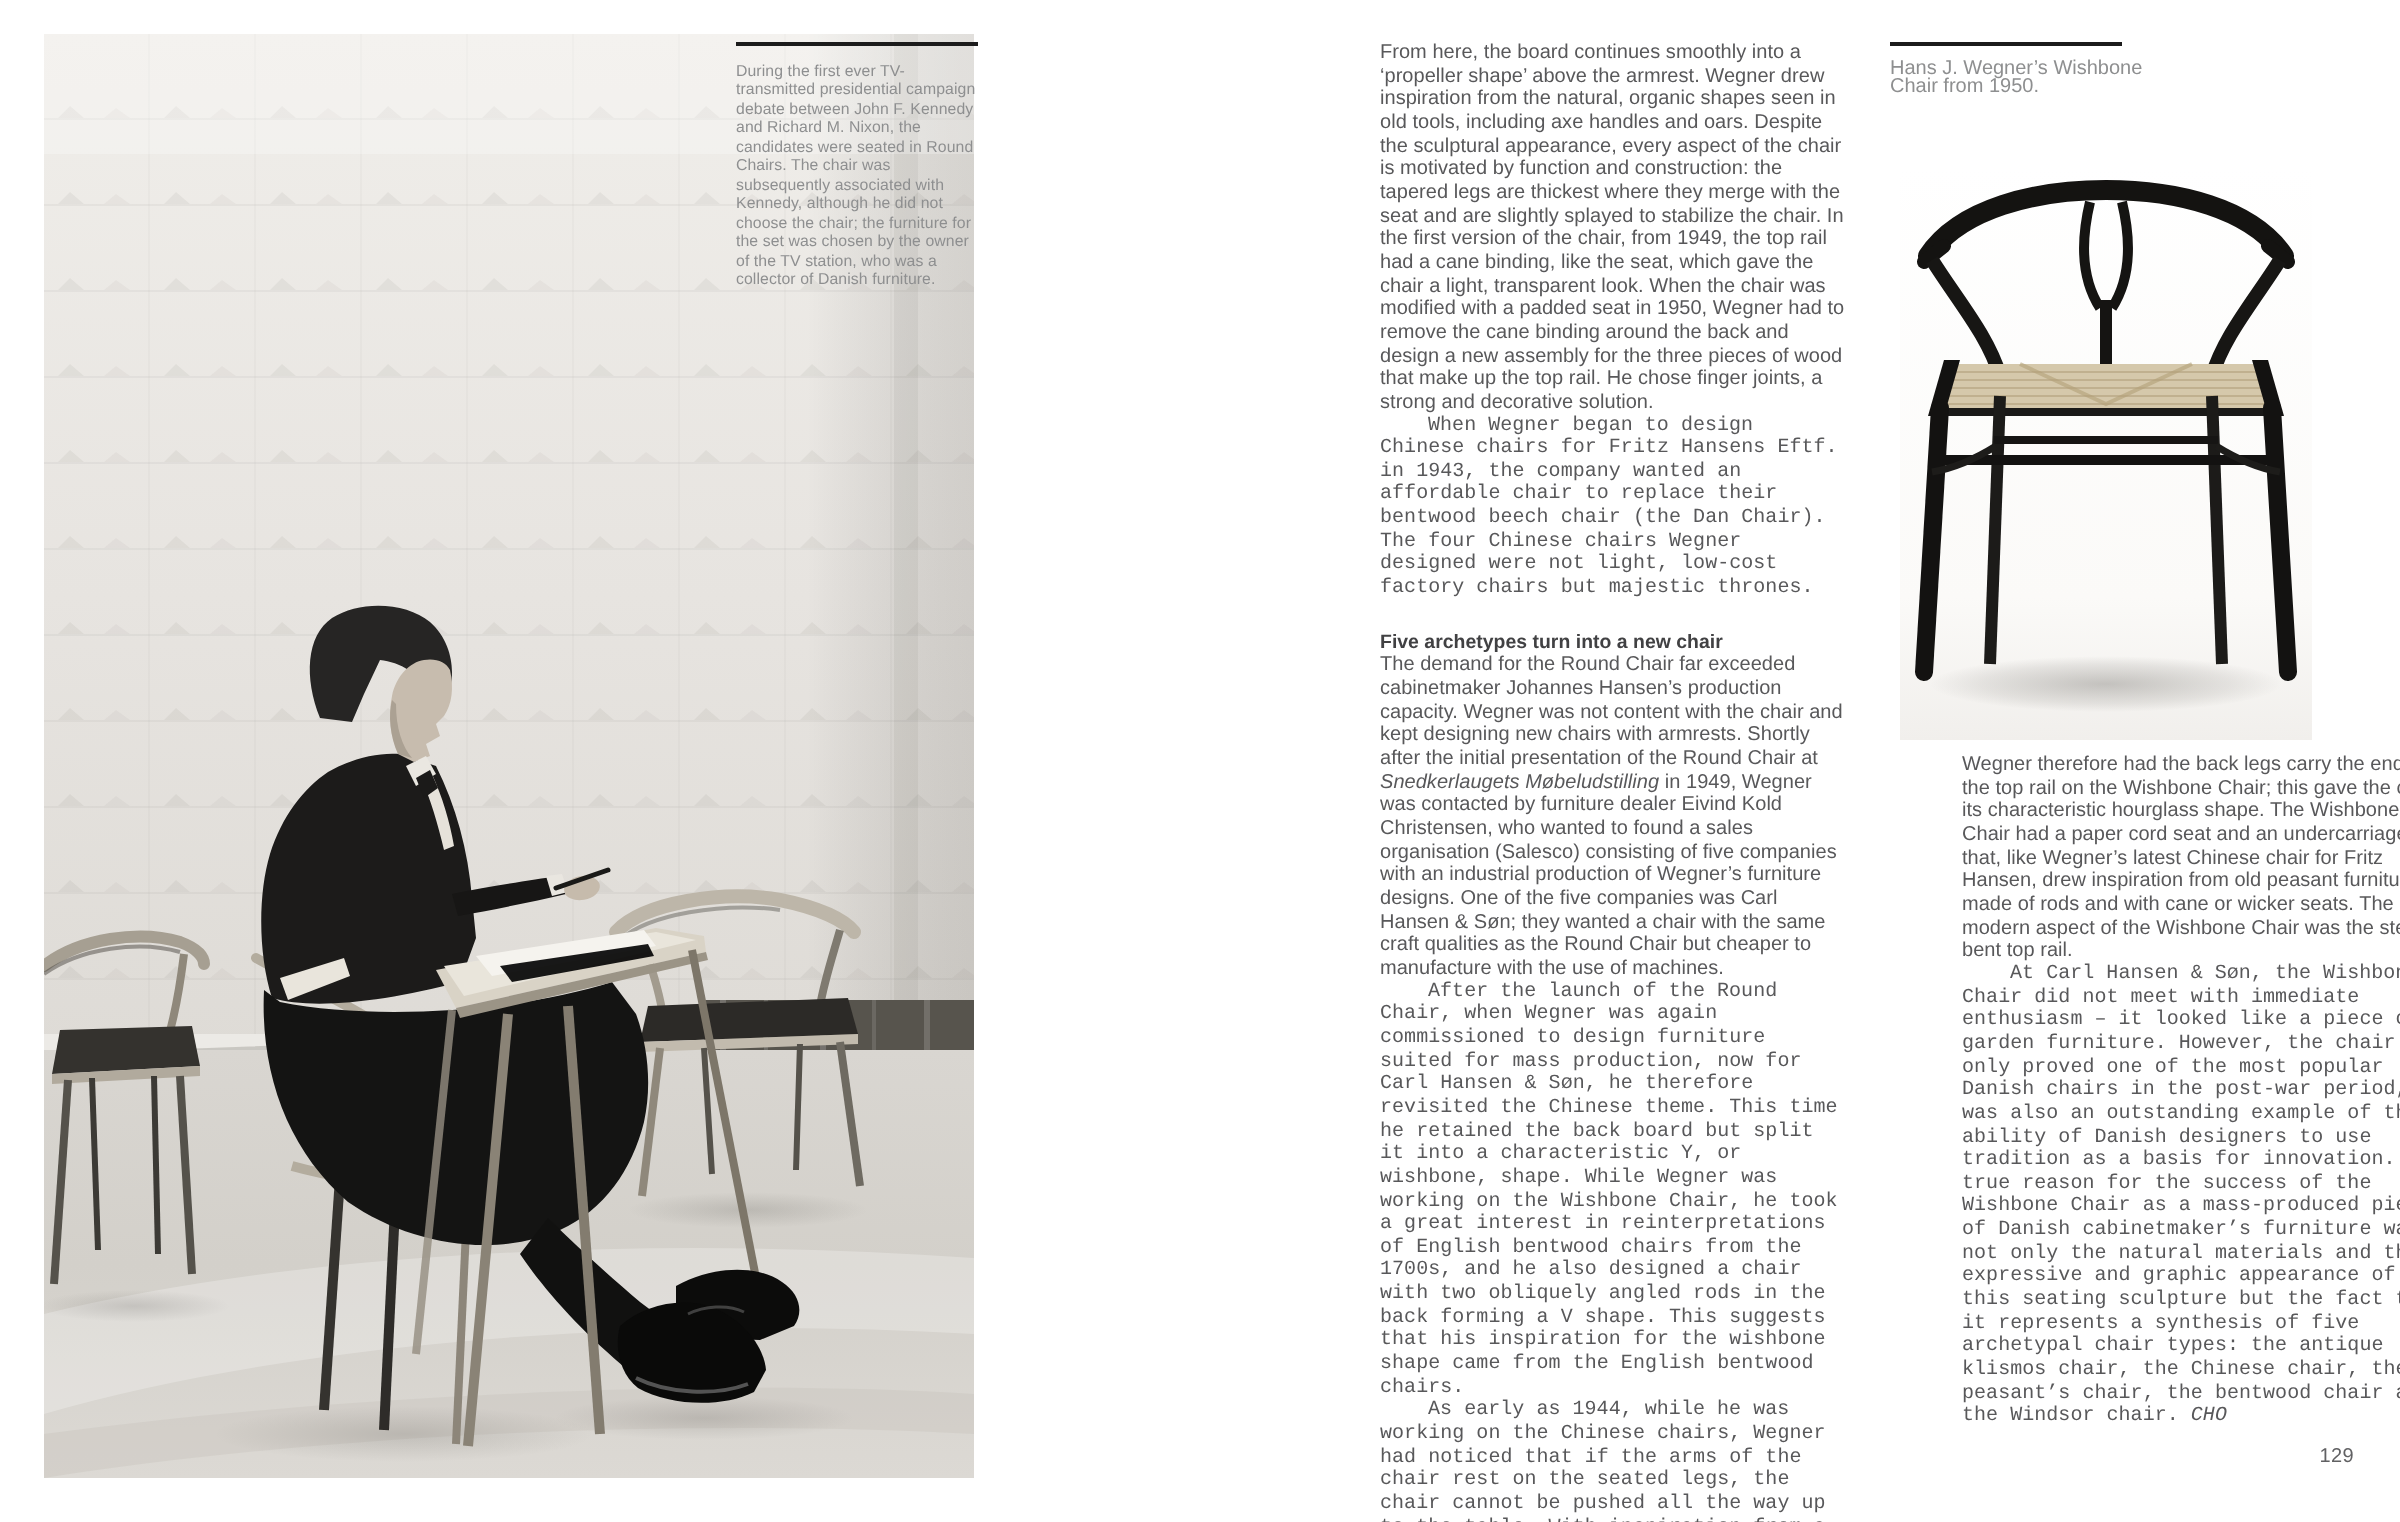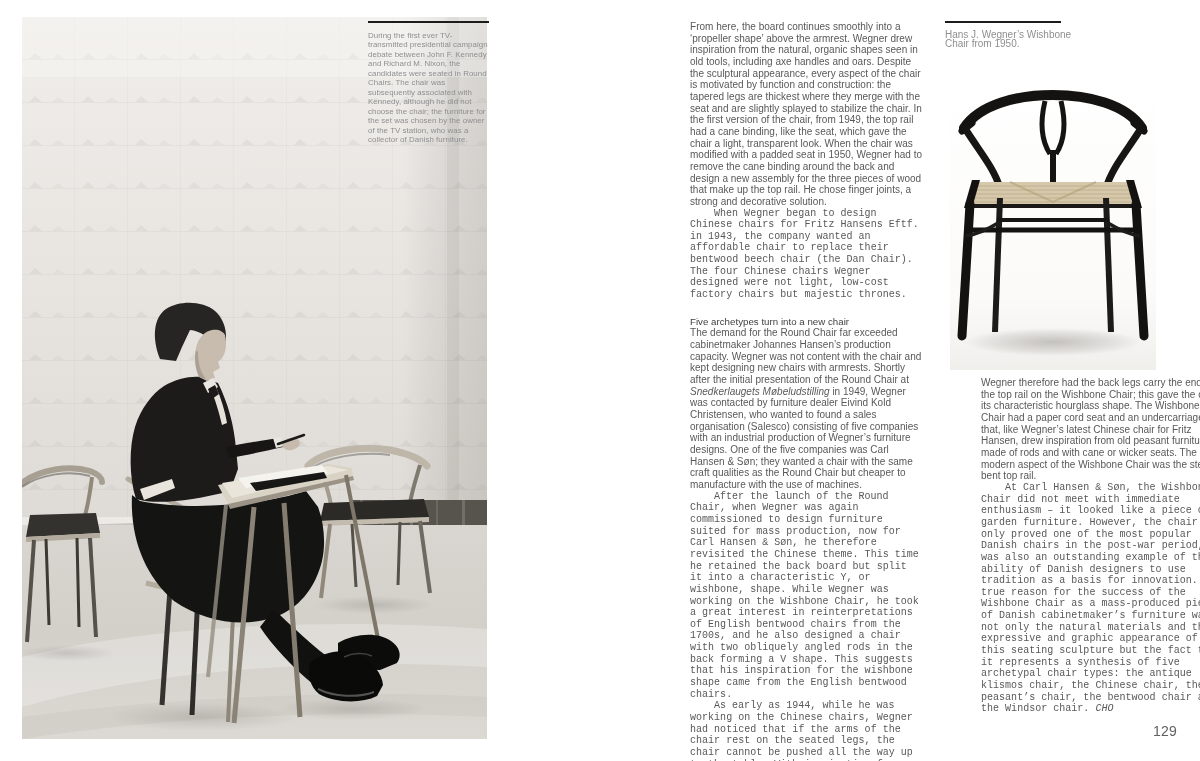--- a/index.html
+++ b/index.html
@@ -21,31 +21,31 @@
   }
   
   .col1{position:absolute;left:690px;top:21px;width:234px;}
   .body-copy p{
     font-size:10px;line-height:11.65px;color:#58585a;margin:0;
     letter-spacing:.02px;
   }
   .body-copy p.indent{text-indent:24px;font-family:Liberation Mono, monospace;}
   .body-copy h3{
     font-size:9.7px;line-height:11.65px;color:#414143;margin:15px 0 0 0;
-    font-weight:normal;letter-spacing:.02px;
+    font-weight:bold;letter-spacing:.02px;
   }
   .body-copy em{font-style:italic;}
   .col2-caption{position:absolute;left:945px;top:21px;width:135px;}
   .col2-caption .cap-rule{width:116px;height:2px;background:#1c1c1c;margin-bottom:7px;}
   .col2-caption p{font-size:10px;line-height:9.45px;color:#8e8f90;margin:0;}
   .wishbone-wrap{position:absolute;left:950px;top:84px;width:206px;height:286px;}
   .col2-text{position:absolute;left:981px;top:377px;width:242px;}
   .pagenum{
     position:absolute;left:1100px;top:723px;width:77px;text-align:right;
-    font-size:14px;color:#616163;letter-spacing:.2px;
+    font-size:10px;color:#616163;letter-spacing:.2px;
   }
 </style>
 </head>
 <body>
 
 <div class="spread">
 
   <section>
     <figure class="photo-wrap" style="margin:0;">
       <svg width="465" height="722" viewBox="0 0 465 722">

